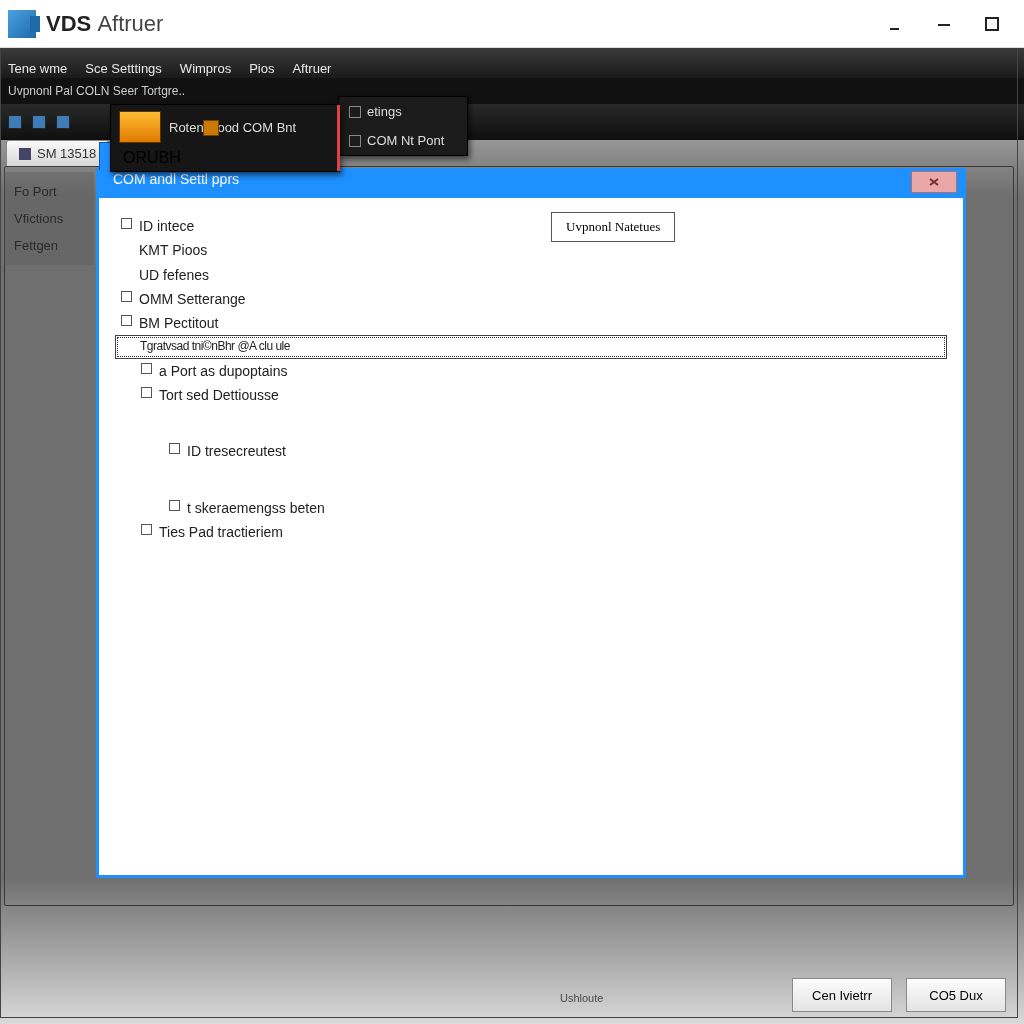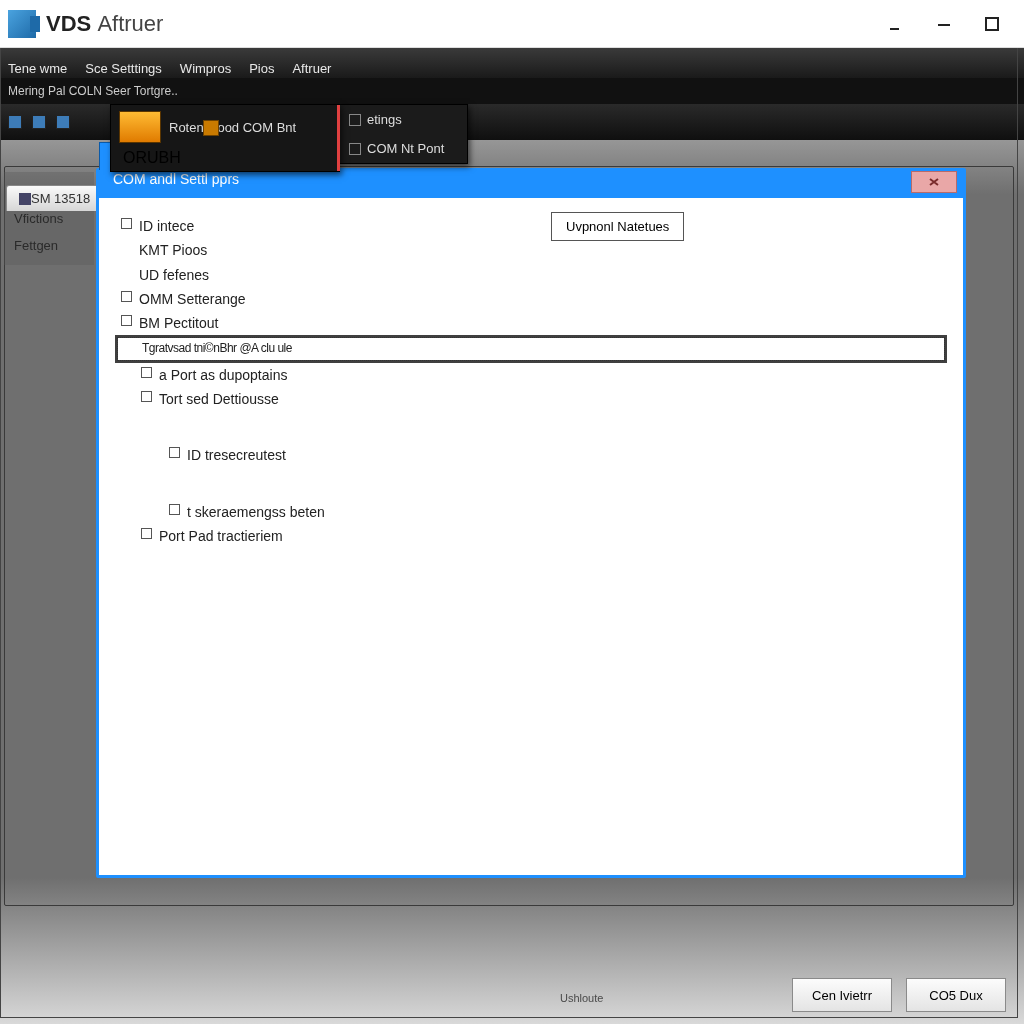--- a/index.html
+++ b/index.html
@@ -28,27 +28,27 @@
 
 
 .dropdown { position:absolute; top:56px; left:110px; width:230px; background:#161616; border:1px solid #000; box-shadow:2px 3px 6px rgba(0,0,0,0.6); z-index:20; }
 .dropdown .big { display:flex; align-items:center; gap:8px; padding:6px 8px; }
 .dropdown .big .dicon { width:42px; height:32px; background:linear-gradient(#ffbb33,#e07b00); border:1px solid #5a3500; }
 .dropdown .row { padding:6px 12px 6px 56px; color:#ddd; font-size:13px; position:relative; }
 .dropdown .row.icon::before { content:""; position:absolute; left:34px; top:6px; width:14px; height:14px; background:#c97a00; border:1px solid #6e4200;}
 .dropdown .sidebar-arrow { position:absolute; right:-1px; top:0; bottom:0; width:3px; background:#e04040; }
 
 
-.submenu { position:absolute; top:56px; left:338px; width:130px; background:#1b1b1b; border:1px solid #000; z-index:19; box-shadow:2px 3px 6px rgba(0,0,0,0.6);text-align:center;}
+.submenu { position:absolute; top:48px; left:338px; width:130px; background:#1b1b1b; border:1px solid #000; z-index:19; box-shadow:2px 3px 6px rgba(0,0,0,0.6);text-align:center;}
 .submenu .srow { padding:7px 10px; color:#ddd; font-size:13px; display:flex; align-items:center; gap:6px;}
 .submenu .srow .sicon { width:12px; height:12px; border:1px solid #888; }
 
 
 .tabstrip { position:absolute; top:92px; left:6px; display:flex; gap:4px; z-index:5;}
-.tab { background: linear-gradient(#fafafa,#d6d6d6); border:1px solid #888; border-bottom:none; border-radius:3px 3px 0 0; padding:5px 12px; font-size:13px; color:#333; display:flex; align-items:center; margin-top:45px;}
+.tab { background: linear-gradient(#fafafa,#d6d6d6); border:1px solid #888; border-bottom:none; border-radius:3px 3px 0 0; padding:5px 12px; font-size:13px; color:#333; display:flex; align-items:center; gap:6px;}
 .tab .tic { width:12px; height:12px; background:#446; }
 
 
 .leftpanel { position:absolute; top:124px; left:4px; width:90px; background:rgba(90,90,90,0.35); padding:6px 0; z-index:3;}
 .leftpanel .litem { padding:6px 10px; font-size:13px; color:#2a2a2a; }
 
 
 .dialog { position:absolute; top:120px; left:96px; width:870px; height:710px; background:#fff; border:3px solid #1e90ff; border-top-width:30px; border-radius:2px; z-index:10; }
 .dialog-breadcrumb { position:absolute; top:-56px; left:0; height:28px; background:#1e90ff; padding:4px 14px; color:#fff; font-size:14px; border:1px solid #0b5aa8; border-bottom:none; }
 .dialog-breadcrumb::after { content:""; position:absolute; right:-2px; top:0; bottom:-2px; width:2px; background:#d43a3a; }
@@ -57,23 +57,23 @@
 
 
 .dlg-body { position:absolute; top:2px; left:2px; right:2px; bottom:2px; padding:14px; }
 .tree { font-size:14px; color:#222; }
 .tree .tn { padding:2px 0 2px 24px; position:relative; line-height:1.45; }
 .tree .tn.l2 { padding-left:44px; }
 .tree .tn.l3 { padding-left:72px;margin-top:32px; }
 .tree .tn .box { position:absolute; left:6px; top:4px; width:11px; height:11px; border:1px solid #555; background:#fff; }
 .tree .tn.l2 .box { left:26px; }
 .tree .tn.l3 .box { left:54px; }
-.tree .tn.hl { border:3px solid #404040; outline:1px dotted #333; outline-offset:-3px; background:#fff; font-family: monospace; font-size:12px; letter-spacing:-0.5px;}
+.tree .tn.hl { border:1px solid #404040; outline:1px dotted #333; outline-offset:-3px; background:#fff; font-family: monospace; font-size:12px; letter-spacing:-0.5px;}
 
-.btn-right { position:absolute; top:12px; left:450px; border:1px solid #555; background:#fff; padding:6px 14px; font-size:13px; }
+.btn-right { position:absolute; top:12px; left:450px; border:1px solid #555; background:#fff; padding:6px 14px; font-size:13px;font-family:Liberation Serif, serif; }
 
 
 .footer { position:absolute; bottom:12px; right:18px; display:flex; gap:14px; z-index:4; }
 .footer .fbtn { width:100px; height:34px; background:linear-gradient(#fcfcfc,#e4e4e4); border:1px solid #8a8a8a; font-size:13px; display:flex; align-items:center; justify-content:center; }
 .footer-label { position:absolute; bottom:20px; left:560px; font-size:11px; color:#4a4a4a; z-index:4;text-align:right;}
 
 
 .inner-frame { position:absolute; top:0; left:0; right:6px; bottom:6px; border:1px solid #444; border-top:none; pointer-events:none; }
 .panel-border { position:absolute; top:118px; left:4px; right:10px; height:740px; border:1px solid #3a3a3a; border-radius:2px; z-index:2; }
 </style>
@@ -107,21 +107,21 @@
 <div class="workspace">
 
   <div class="menubar">
     <span class="item">Tene wme</span>
     <span class="item">Sce Setttings</span>
     <span class="item">Wimpros</span>
     <span class="item">Pios</span>
     <span class="item">Aftruer</span>
   </div>
   <div class="subbar">
-    <span>Mering Pal COLN Seer Tortgre..</span>
+    <span>Uvpnonl Pal COLN Seer Tortgre..</span>
   </div>
   <div class="toolbar">
     <div class="ticon small"></div>
     <div class="ticon small"></div>
     <div class="ticon small"></div>
   </div>
 
   <div class="tabstrip">
     <div class="tab">
       <div class="tic"></div>
@@ -173,21 +173,21 @@
           <div class="tn l1"><span class="box"></span><span>ID intece</span></div>
           <div class="tn l1"><span>KMT Pioos</span></div>
           <div class="tn l1"><span>UD fefenes</span></div>
           <div class="tn l1"><span class="box"></span><span>OMM Setterange</span></div>
           <div class="tn l1"><span class="box"></span><span>BM Pectitout</span></div>
           <div class="tn l1 hl"><span>Tgratvsad tni©nBhr @A clu ule</span></div>
           <div class="tn l2"><span class="box"></span><span>a Port as dupoptains</span></div>
           <div class="tn l2"><span class="box"></span><span>Tort sed Dettiousse</span></div>
           <div class="tn l3"><span class="box"></span><span>ID tresecreutest</span></div>
           <div class="tn l3"><span class="box"></span><span>t skeraemengss beten</span></div>
-          <div class="tn l2"><span class="box"></span><span>Port Pad tractieriem</span></div>
+          <div class="tn l2"><span class="box"></span><span>Ties Pad tractieriem</span></div>
         </div>
     </div>
   </div>
 
   <div class="footer-label">Ushloute</div>
   <div class="footer">
     <div class="fbtn">Cen Ivietrr</div>
     <div class="fbtn">CO5 Dux</div>
   </div>
 

